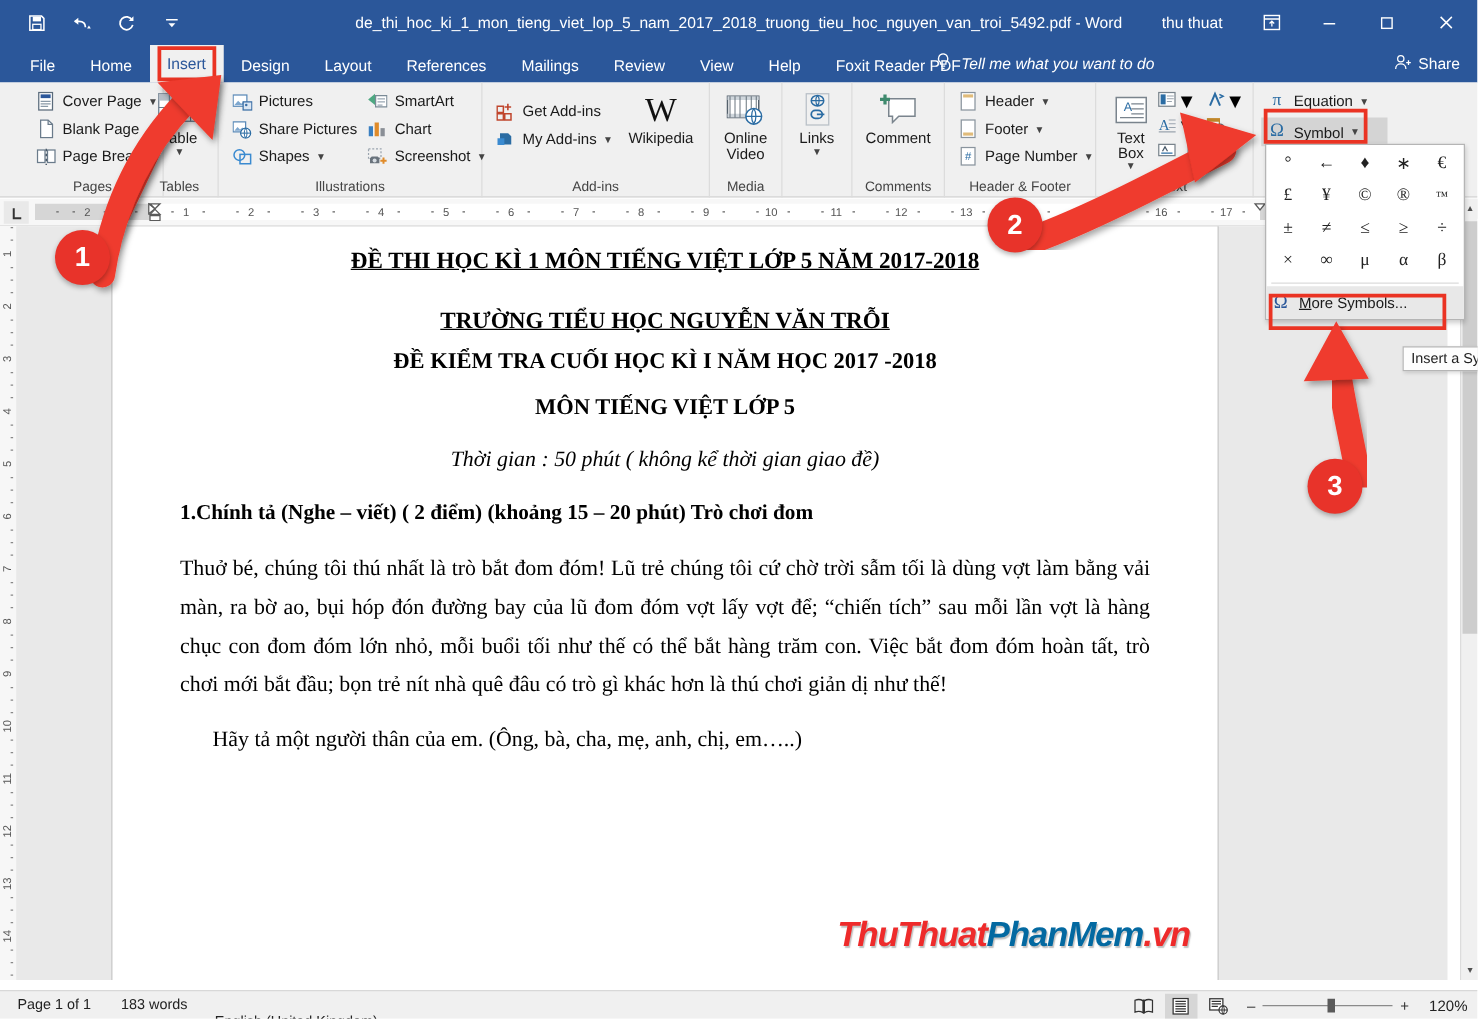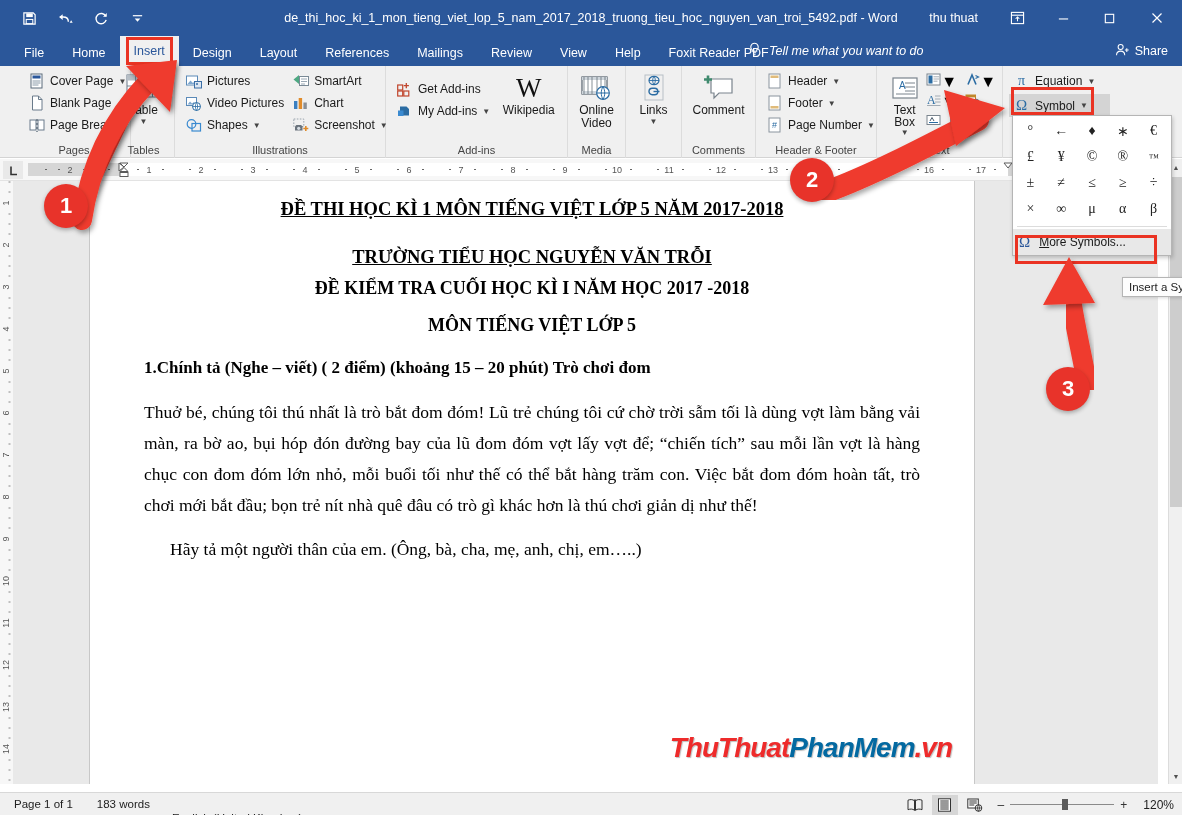--- a/index.html
+++ b/index.html
@@ -488,21 +488,21 @@
           </div>
           <div class="smallbtn">
             <span class="ic">
               <svg width="16" height="15" viewBox="0 0 16 15">
                   <rect x="0.5" y="1.5" width="10" height="8" fill="#fff" stroke="#5b8ab8" stroke-width="1"></rect>
                   <path d="M1.5 8.5l2.5-3 2 2 2-1.5 2 2.5z" fill="#7fa8cf"></path>
                   <circle cx="10.5" cy="10.5" r="4" fill="#fff" stroke="#2b6ca3" stroke-width="1"></circle>
                   <path d="M6.5 10.5h8M10.5 6.5c1.5 2 1.5 6 0 8M10.5 6.5c-1.5 2-1.5 6 0 8" fill="none" stroke="#2b6ca3" stroke-width="0.8"></path>
                 </svg>
             </span>
-            <span>Video Pictures</span>
+            <span>Share Pictures</span>
           </div>
           <div class="smallbtn">
             <span class="ic">
               <svg width="16" height="15" viewBox="0 0 16 15">
                   <circle cx="5.5" cy="6" r="4.3" fill="none" stroke="#3a8ad0" stroke-width="1.2"></circle>
                   <rect x="6" y="5.5" width="8.5" height="7.5" fill="none" stroke="#3a8ad0" stroke-width="1.2"></rect>
                 </svg>
             </span>
             <span>Shapes</span>
             <span class="caret">▼</span>
@@ -841,20 +841,21 @@
     </svg>
   </div>
 
   <div class="docarea">
     <div class="page">
       <div class="doc-inner">
         <div class="dline dctr dh1">ĐỀ THI HỌC KÌ 1 MÔN TIẾNG VIỆT LỚP 5 NĂM 2017-2018</div>
         <div class="dline dctr dh2">TRƯỜNG TIỂU HỌC NGUYỄN VĂN TRỖI</div>
         <div class="dline dctr dh3">ĐỀ KIỂM TRA CUỐI HỌC KÌ I NĂM HỌC 2017 -2018</div>
         <div class="dline dctr dh4">MÔN TIẾNG VIỆT LỚP 5</div>
+        <div class="dline dctr dital">Thời gian :  50 phút ( không kể thời gian giao đề)</div>
         <div class="dline dbold">1.Chính tả (Nghe – viết) ( 2 điểm) (khoảng 15 – 20 phút) Trò chơi đom</div>
         <div class="dline dbody">Thuở bé, chúng tôi thú nhất là trò bắt đom đóm! Lũ trẻ chúng tôi cứ chờ trời sẫm tối là dùng vợt làm bằng vải màn, ra bờ ao, bụi hóp đón đường bay của lũ đom đóm vợt lấy vợt để; “chiến tích” sau mỗi lần vợt là hàng chục con đom đóm lớn nhỏ, mỗi buổi tối như thế có thể bắt hàng trăm con. Việc bắt đom đóm hoàn tất, trò chơi mới bắt đầu; bọn trẻ nít nhà quê đâu có trò gì khác hơn là thú chơi giản dị như thế!</div>
         <div class="dline dindent">Hãy tả một người thân của em. (Ông, bà, cha, mẹ, anh, chị, em…..)</div>
       </div>
 
       <div class="watermark">
         <span style="color:#ee2b2b;">ThuThuat</span><span style="color:#0369a1;">PhanMem</span><span style="color:#ee2b2b;">.vn</span>
       </div>
     </div>
   </div>

